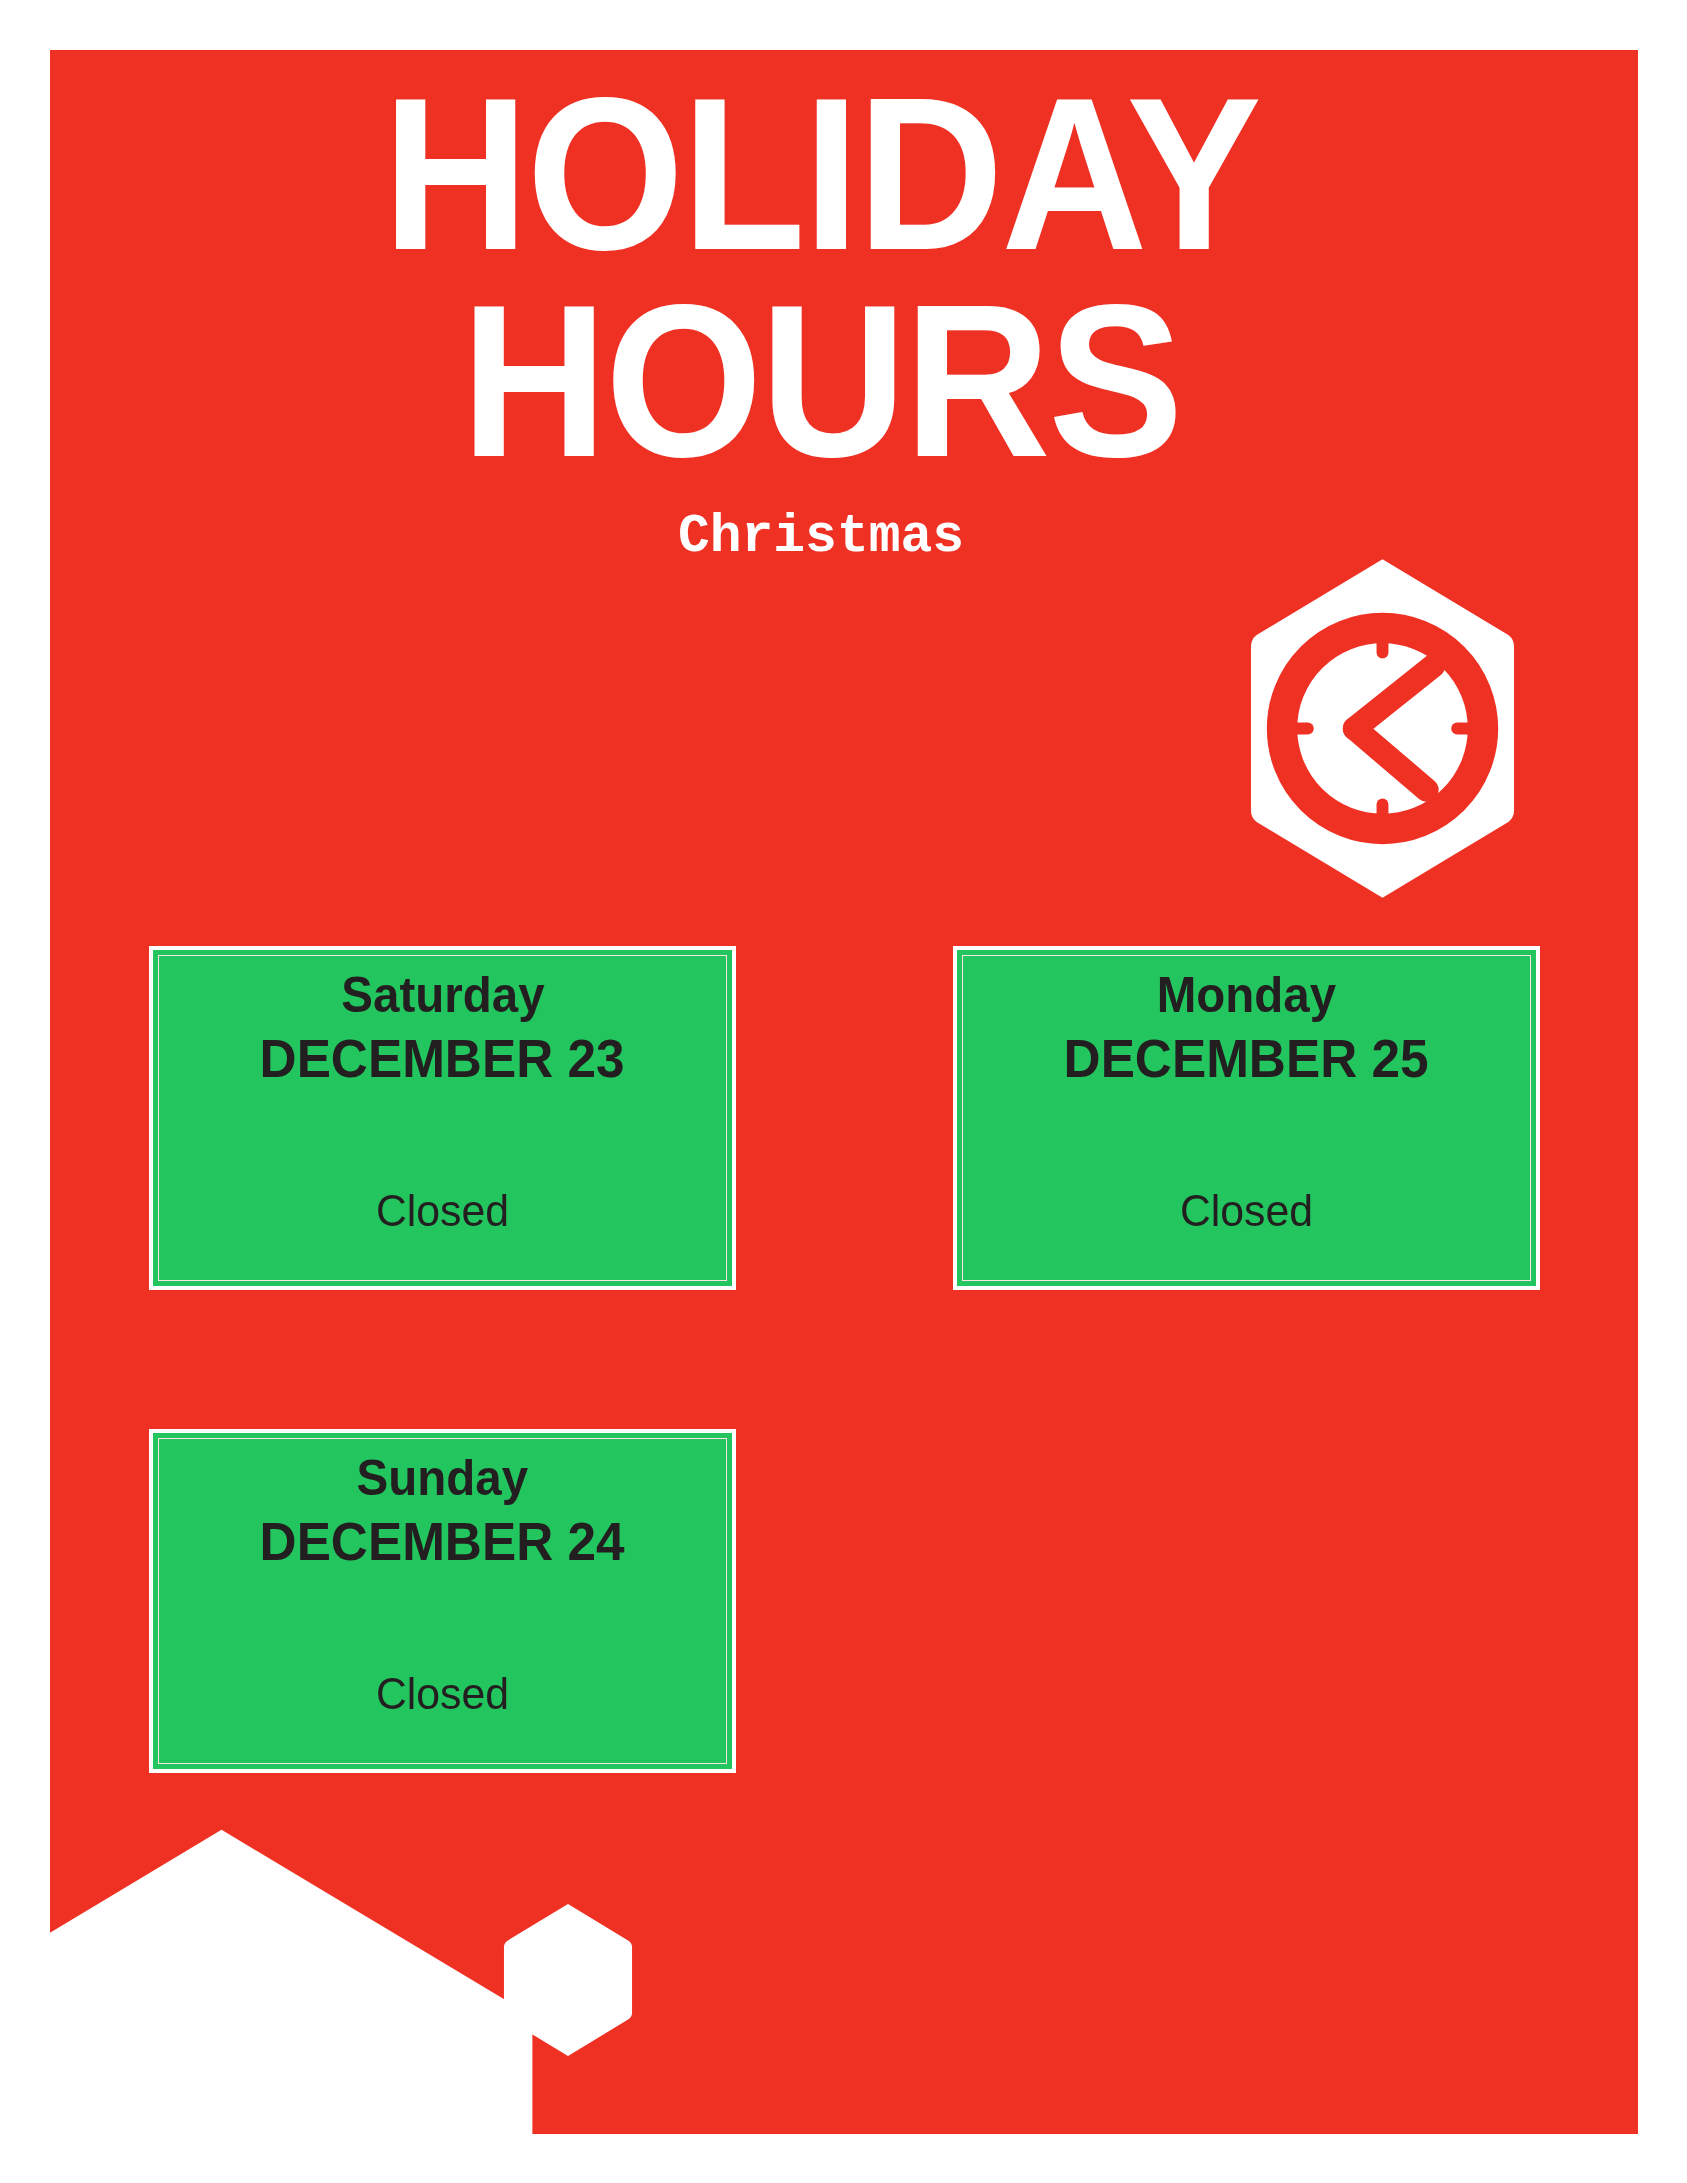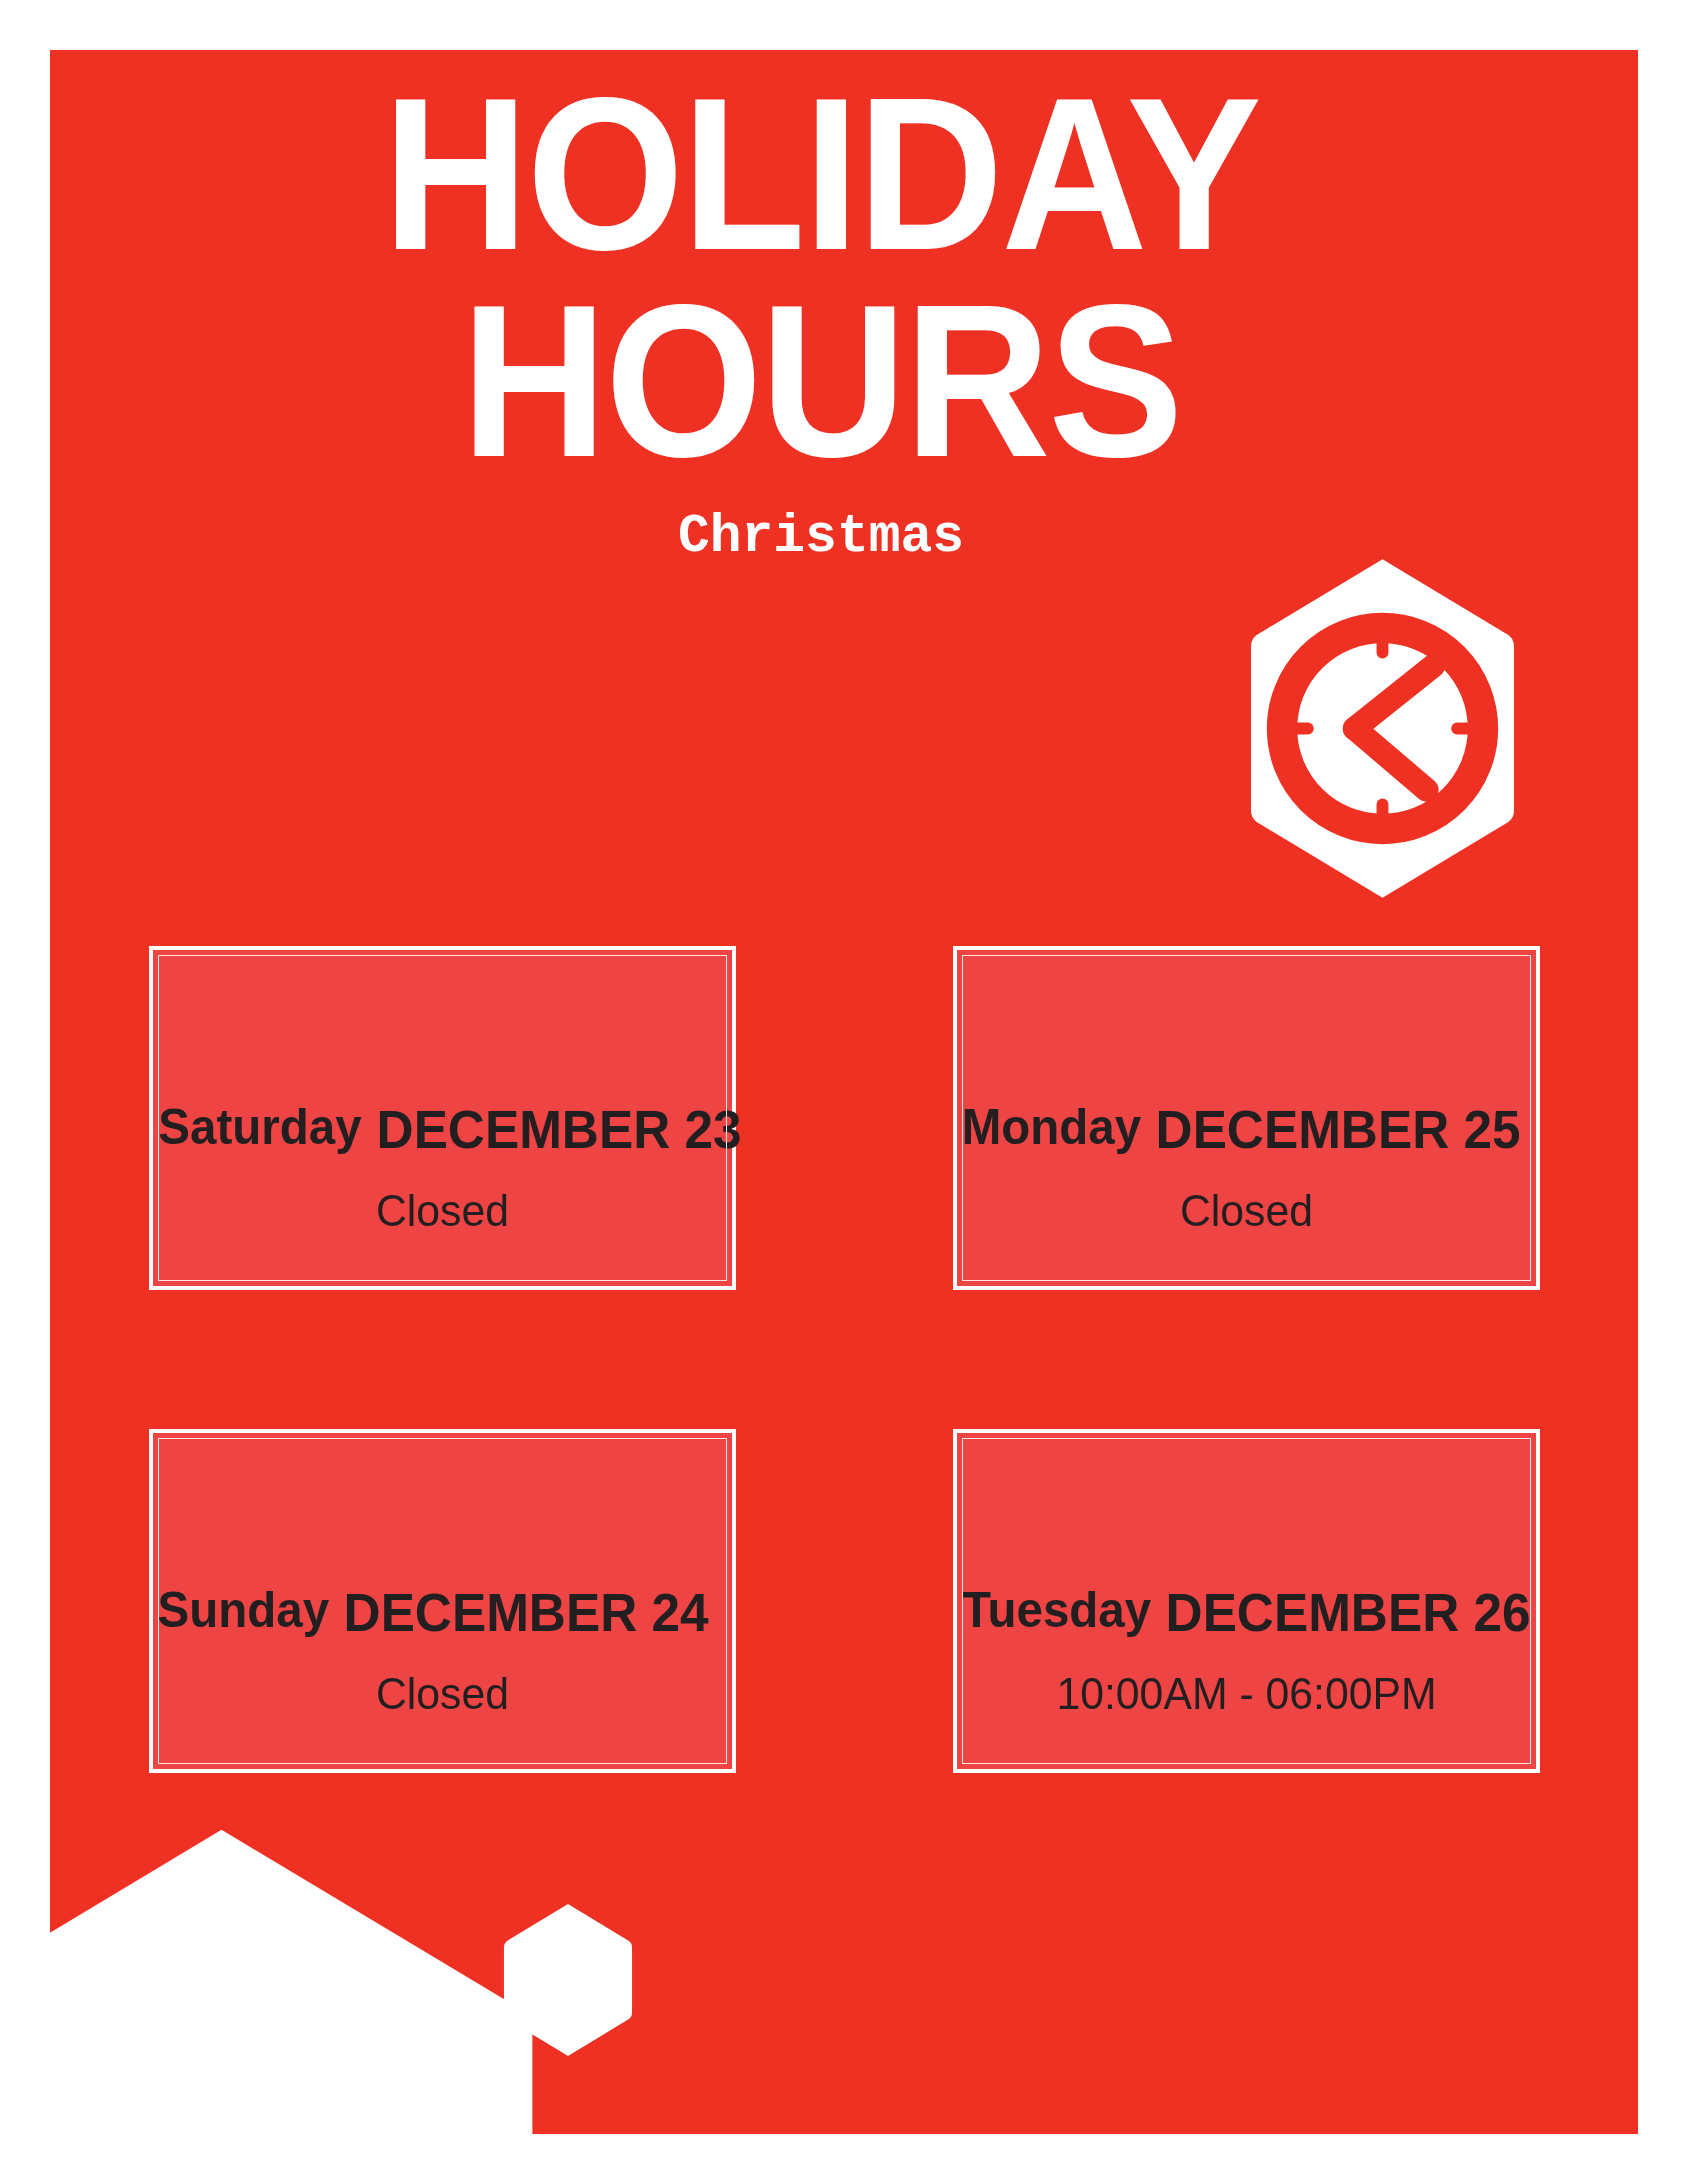--- a/index.html
+++ b/index.html
@@ -83,26 +83,26 @@
     top: 896px;
     width: 1360px;
     height: 827px;
     display: grid;
     grid-template-columns: 587px 587px;
     grid-template-rows: 344px 344px;
     column-gap: 217px;
     row-gap: 139px;
   }
   .day-card {
-    background: #ef4444;
+    background: #22c55e;
     border: 4px solid #ffffff;
     box-sizing: border-box;
     position: relative;
     display: flex;
-    flex-direction: row;
+    flex-direction: column;
     align-items: center;
     padding-top: 19px;
   }
   .day-card::after {
     content: "";
     position: absolute;
     left: 5.3px; top: 5.3px; right: 5.3px; bottom: 5.3px;
     border: 1.3px solid #fbe3e1;
     pointer-events: none;
   }
@@ -203,25 +203,20 @@
         <span class="card-date">DECEMBER 25</span>
         <span class="card-hours">Closed</span>
       </div>
 
       <div class="day-card">
         <span class="card-weekday">Sunday</span>
         <span class="card-date">DECEMBER 24</span>
         <span class="card-hours">Closed</span>
       </div>
 
-      <div class="day-card">
-        <span class="card-weekday">Tuesday</span>
-        <span class="card-date">DECEMBER 26</span>
-        <span class="card-hours">10:00AM - 06:00PM</span>
-      </div>
 
     </div>
 
     <div id="deco-hex-large">
       <svg viewBox="0 0 960 1020" xmlns="http://www.w3.org/2000/svg">
         <path d="M480 10 L930 280 A34 34 0 0 1 950 312 L950 760 A34 34 0 0 1 930 792
                  L480 1062 L30 792 A34 34 0 0 1 10 760 L10 312 A34 34 0 0 1 30 280 Z" fill="#ffffff"></path>
       </svg>
     </div>
 

